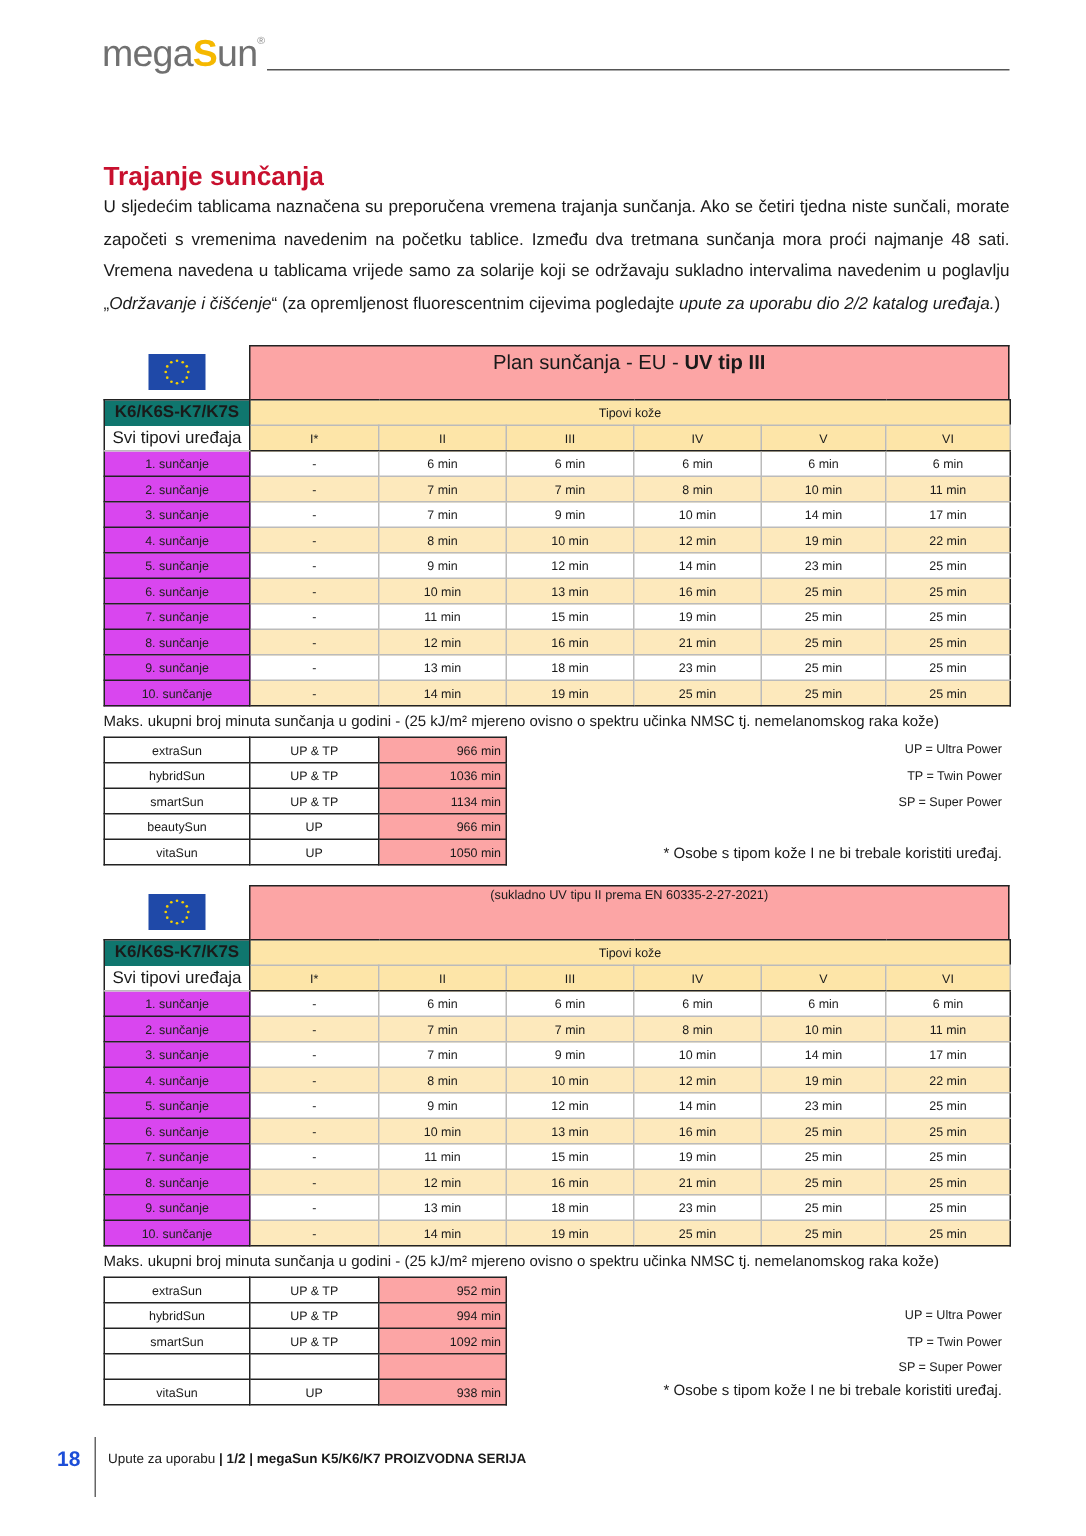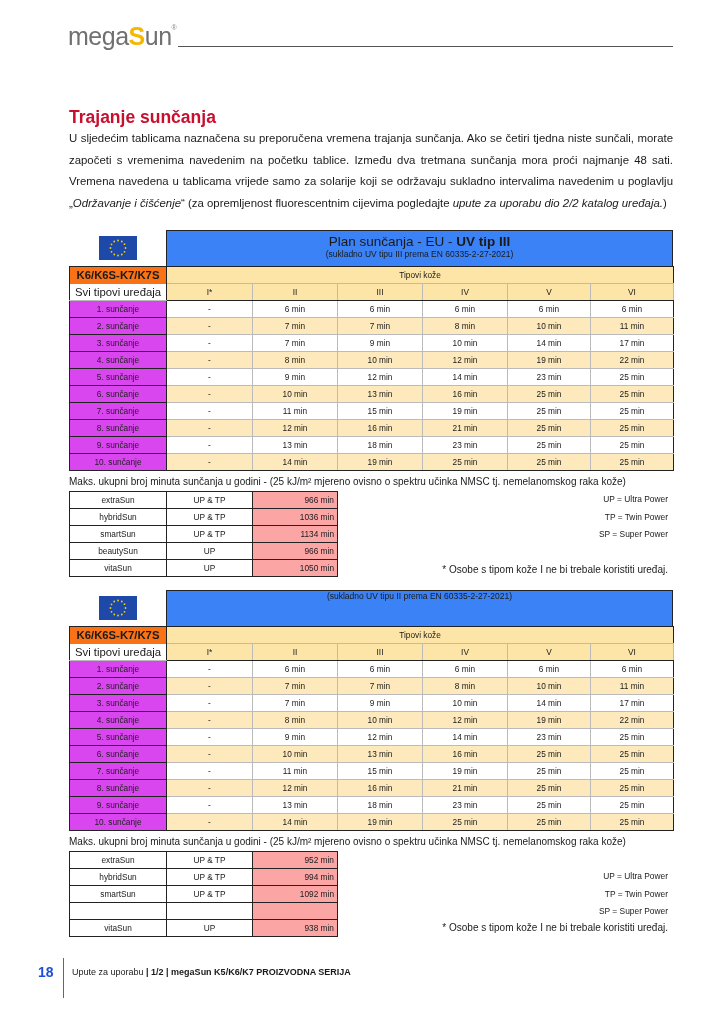--- a/index.html
+++ b/index.html
@@ -10,27 +10,27 @@
   .header-rule { position: absolute; left: 178px; top: 46px; width: 495px; height: 1px; background: #555; }
   .title { position: absolute; left: 69px; top: 107px; font-size: 17.5px; font-weight: bold; color: #c8102e; }
   .intro { position: absolute; left: 69px; top: 128px; width: 604px; font-size: 11.4px; line-height: 21.5px; text-align: justify; color: #1a1a1a; }
   .intro i { font-style: italic; }
 
   .plan { position: absolute; left: 69px; width: 604px; }
   .plan-top { display: flex; height: 36px; }
   .flag-cell { width: 97px; display: flex; align-items: center; justify-content: center; }
   .flag { width: 38px; height: 24px; background: #1f49a8; position: relative; }
   .flag svg { position: absolute; left: 0; top: 0; }
-  .plan-title-cell { flex: 1; background: #3b82f6; border: 1px solid #222; border-bottom: none; text-align: center; }
+  .plan-title-cell { flex: 1; background: #fca5a5; border: 1px solid #222; border-bottom: none; text-align: center; }
   .plan-title { font-size: 13.5px; margin-top: 3px; }
   .plan-title b { font-weight: bold; }
   .plan-sub { font-size: 8.5px; margin-top: 0px; }
   table.grid { border-collapse: collapse; width: 604px; table-layout: fixed; }
   table.grid td { height: 16px; font-size: 8.3px; text-align: center; padding: 0; border-left: 1px solid #bbb; border-right: 1px solid #bbb; border-bottom: 1px solid #bbb; }
-  table.grid td.model { font-weight: bold; font-size: 11.3px; background: #f97316; border: 1px solid #222; border-bottom: none; }
+  table.grid td.model { font-weight: bold; font-size: 11.3px; background: #0f766e; border: 1px solid #222; border-bottom: none; }
   table.grid td.alltypes { font-size: 11.3px; background: #fff; border-left: 1px solid #222; border-right: 1px solid #222; }
   table.grid td.skin-h { background: #fde5a8; border-left: 1px solid #222; border-right: 1px solid #222; border-top: 1px solid #222; }
   table.grid td.col-h { background: #fde5a8; border-top: 1px solid #222; border-bottom: 1px solid #222; border-left: 1px solid #888; }
   table.grid td.row-label { background: #d946ef; border-left: 1px solid #222; border-right: 1px solid #222; border-bottom: 1px solid #222; color: #222; }
   table.grid tr.alt td.v { background: #fde9bc; }
   table.grid tr td.v:last-child { border-right: 1px solid #222; }
   table.grid tr.last td { border-bottom: 1px solid #222; }
 
   .maks { position: absolute; left: 69px; font-size: 10px; width: 610px; white-space: nowrap; }
   table.dev { position: absolute; left: 69px; border-collapse: collapse; table-layout: fixed; width: 268px; padding-left: 40px; }
@@ -68,21 +68,20 @@
             <circle cx="12.5" cy="8.3" r="0.9" fill="#f5d000"></circle>
             <circle cx="15.2" cy="5.5" r="0.9" fill="#f5d000"></circle>
             <circle cx="19.0" cy="4.5" r="0.9" fill="#f5d000"></circle>
             <circle cx="22.8" cy="5.5" r="0.9" fill="#f5d000"></circle>
             <circle cx="25.5" cy="8.2" r="0.9" fill="#f5d000"></circle>
           </svg>
         </div>
       </div>
       <div class="plan-title-cell">
         <div class="plan-title"><span>Plan sunčanja - EU - </span><b>UV tip III</b></div>
-        <div class="plan-sub">(sukladno UV tipu III prema EN 60335-2-27-2021)</div>
       </div>
     </div>
     <table class="grid">
       <colgroup>
         <col style="width:97px">
         <col style="width:86px">
         <col style="width:85px">
         <col style="width:85px">
         <col style="width:85px">
         <col style="width:83px">

